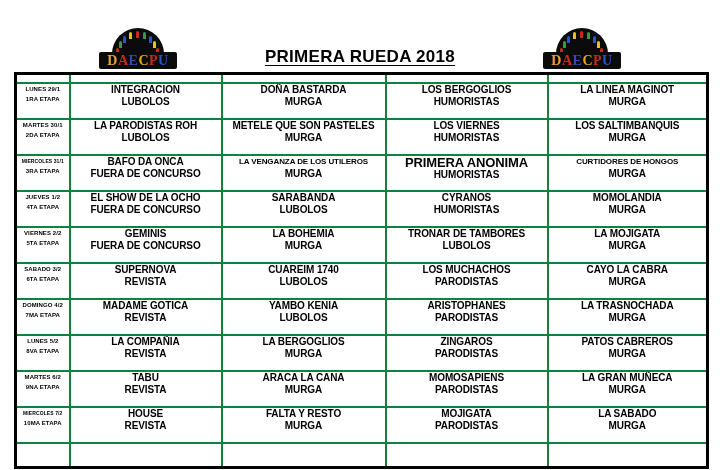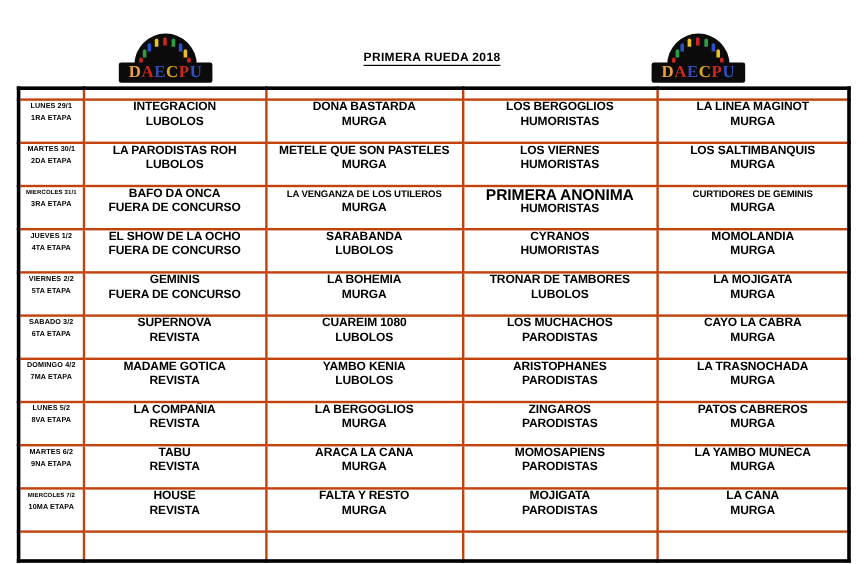--- a/index.html
+++ b/index.html
@@ -4,21 +4,21 @@
 <style>
   html,body{margin:0;padding:0;}
   body{
     width:720px;height:470px;position:relative;overflow:hidden;
     background:#ffffff;color:#000;
     font-family:"Liberation Sans", sans-serif;
   }
   
   .page-title{
     position:absolute;top:36px;left:50%;transform:translateX(-50%);
-    font-size:10px;font-weight:bold;letter-spacing:.3px;white-space:nowrap;
+    font-size:17px;font-weight:bold;letter-spacing:.3px;white-space:nowrap;
     text-decoration:underline;text-underline-offset:3px;
   }
   .logo{position:absolute;top:27px;width:78px;height:42px;}
   .logo-left{left:99px;}
   .logo-right{left:543px;}
   .logo .dome{
     position:absolute;bottom:14px;left:50%;transform:translateX(-50%);
     width:52px;height:27px;background:#0b0b0b;border-radius:27px 27px 0 0;
   }
   .logo .bar{
@@ -30,21 +30,21 @@
     font-weight:bold;font-size:14px;line-height:14px;letter-spacing:.5px;
   }
   .speck{position:absolute;width:3px;height:7px;border-radius:2px 2px 0 0;}
   
   table.schedule{
     position:absolute;left:14px;top:72px;
     border-collapse:collapse;table-layout:fixed;
     border:3px solid #000;
   }
   table.schedule td{
-    border:2px solid #c2410c;padding:0;text-align:center;vertical-align:top;overflow:hidden;
+    border:2px solid #15803d;padding:0;text-align:center;vertical-align:top;overflow:hidden;
   }
   tr.spacer td{height:7px;}
   tr.filler td{height:22px;}
   tr.data-row td{height:34px;}
   td.day-cell{padding-top:4px;}
   .day-line,.etapa-line{
     font-size:6px;font-weight:bold;line-height:10px;letter-spacing:.1px;white-space:nowrap;
   }
   td.day-cell.tiny .day-line{font-size:5px;}
   td.group-cell{padding-top:2px;}
@@ -174,21 +174,21 @@
         </td>
         <td class="group-cell">
           <div class="gname small">LA VENGANZA DE LOS UTILEROS</div>
           <div class="gcat">MURGA</div>
         </td>
         <td class="group-cell">
           <div class="gname large">PRIMERA ANONIMA</div>
           <div class="gcat">HUMORISTAS</div>
         </td>
         <td class="group-cell">
-          <div class="gname small">CURTIDORES DE GEMINIS</div>
+          <div class="gname small">CURTIDORES DE HONGOS</div>
           <div class="gcat">MURGA</div>
         </td>
       </tr>
       <tr class="data-row">
         <td class="day-cell">
           <div class="day-line">JUEVES 1/2</div>
           <div class="etapa-line">4TA ETAPA</div>
         </td>
         <td class="group-cell">
           <div class="gname">EL SHOW DE LA OCHO</div>
@@ -232,21 +232,21 @@
       <tr class="data-row">
         <td class="day-cell">
           <div class="day-line">SABADO 3/2</div>
           <div class="etapa-line">6TA ETAPA</div>
         </td>
         <td class="group-cell">
           <div class="gname">SUPERNOVA</div>
           <div class="gcat">REVISTA</div>
         </td>
         <td class="group-cell">
-          <div class="gname">CUAREIM 1080</div>
+          <div class="gname">CUAREIM 1740</div>
           <div class="gcat">LUBOLOS</div>
         </td>
         <td class="group-cell">
           <div class="gname">LOS MUCHACHOS</div>
           <div class="gcat">PARODISTAS</div>
         </td>
         <td class="group-cell">
           <div class="gname">CAYO LA CABRA</div>
           <div class="gcat">MURGA</div>
         </td>
@@ -306,21 +306,21 @@
         </td>
         <td class="group-cell">
           <div class="gname">ARACA LA CANA</div>
           <div class="gcat">MURGA</div>
         </td>
         <td class="group-cell">
           <div class="gname">MOMOSAPIENS</div>
           <div class="gcat">PARODISTAS</div>
         </td>
         <td class="group-cell">
-          <div class="gname">LA YAMBO MUÑECA</div>
+          <div class="gname">LA GRAN MUÑECA</div>
           <div class="gcat">MURGA</div>
         </td>
       </tr>
       <tr class="data-row">
         <td class="day-cell tiny">
           <div class="day-line">MIERCOLES 7/2</div>
           <div class="etapa-line">10MA ETAPA</div>
         </td>
         <td class="group-cell">
           <div class="gname">HOUSE</div>
@@ -328,21 +328,21 @@
         </td>
         <td class="group-cell">
           <div class="gname">FALTA Y RESTO</div>
           <div class="gcat">MURGA</div>
         </td>
         <td class="group-cell">
           <div class="gname">MOJIGATA</div>
           <div class="gcat">PARODISTAS</div>
         </td>
         <td class="group-cell">
-          <div class="gname">LA CANA</div>
+          <div class="gname">LA SABADO</div>
           <div class="gcat">MURGA</div>
         </td>
       </tr>
       <tr class="filler">
       <td></td>
       <td></td>
       <td></td>
       <td></td>
       <td></td>
     </tr>

